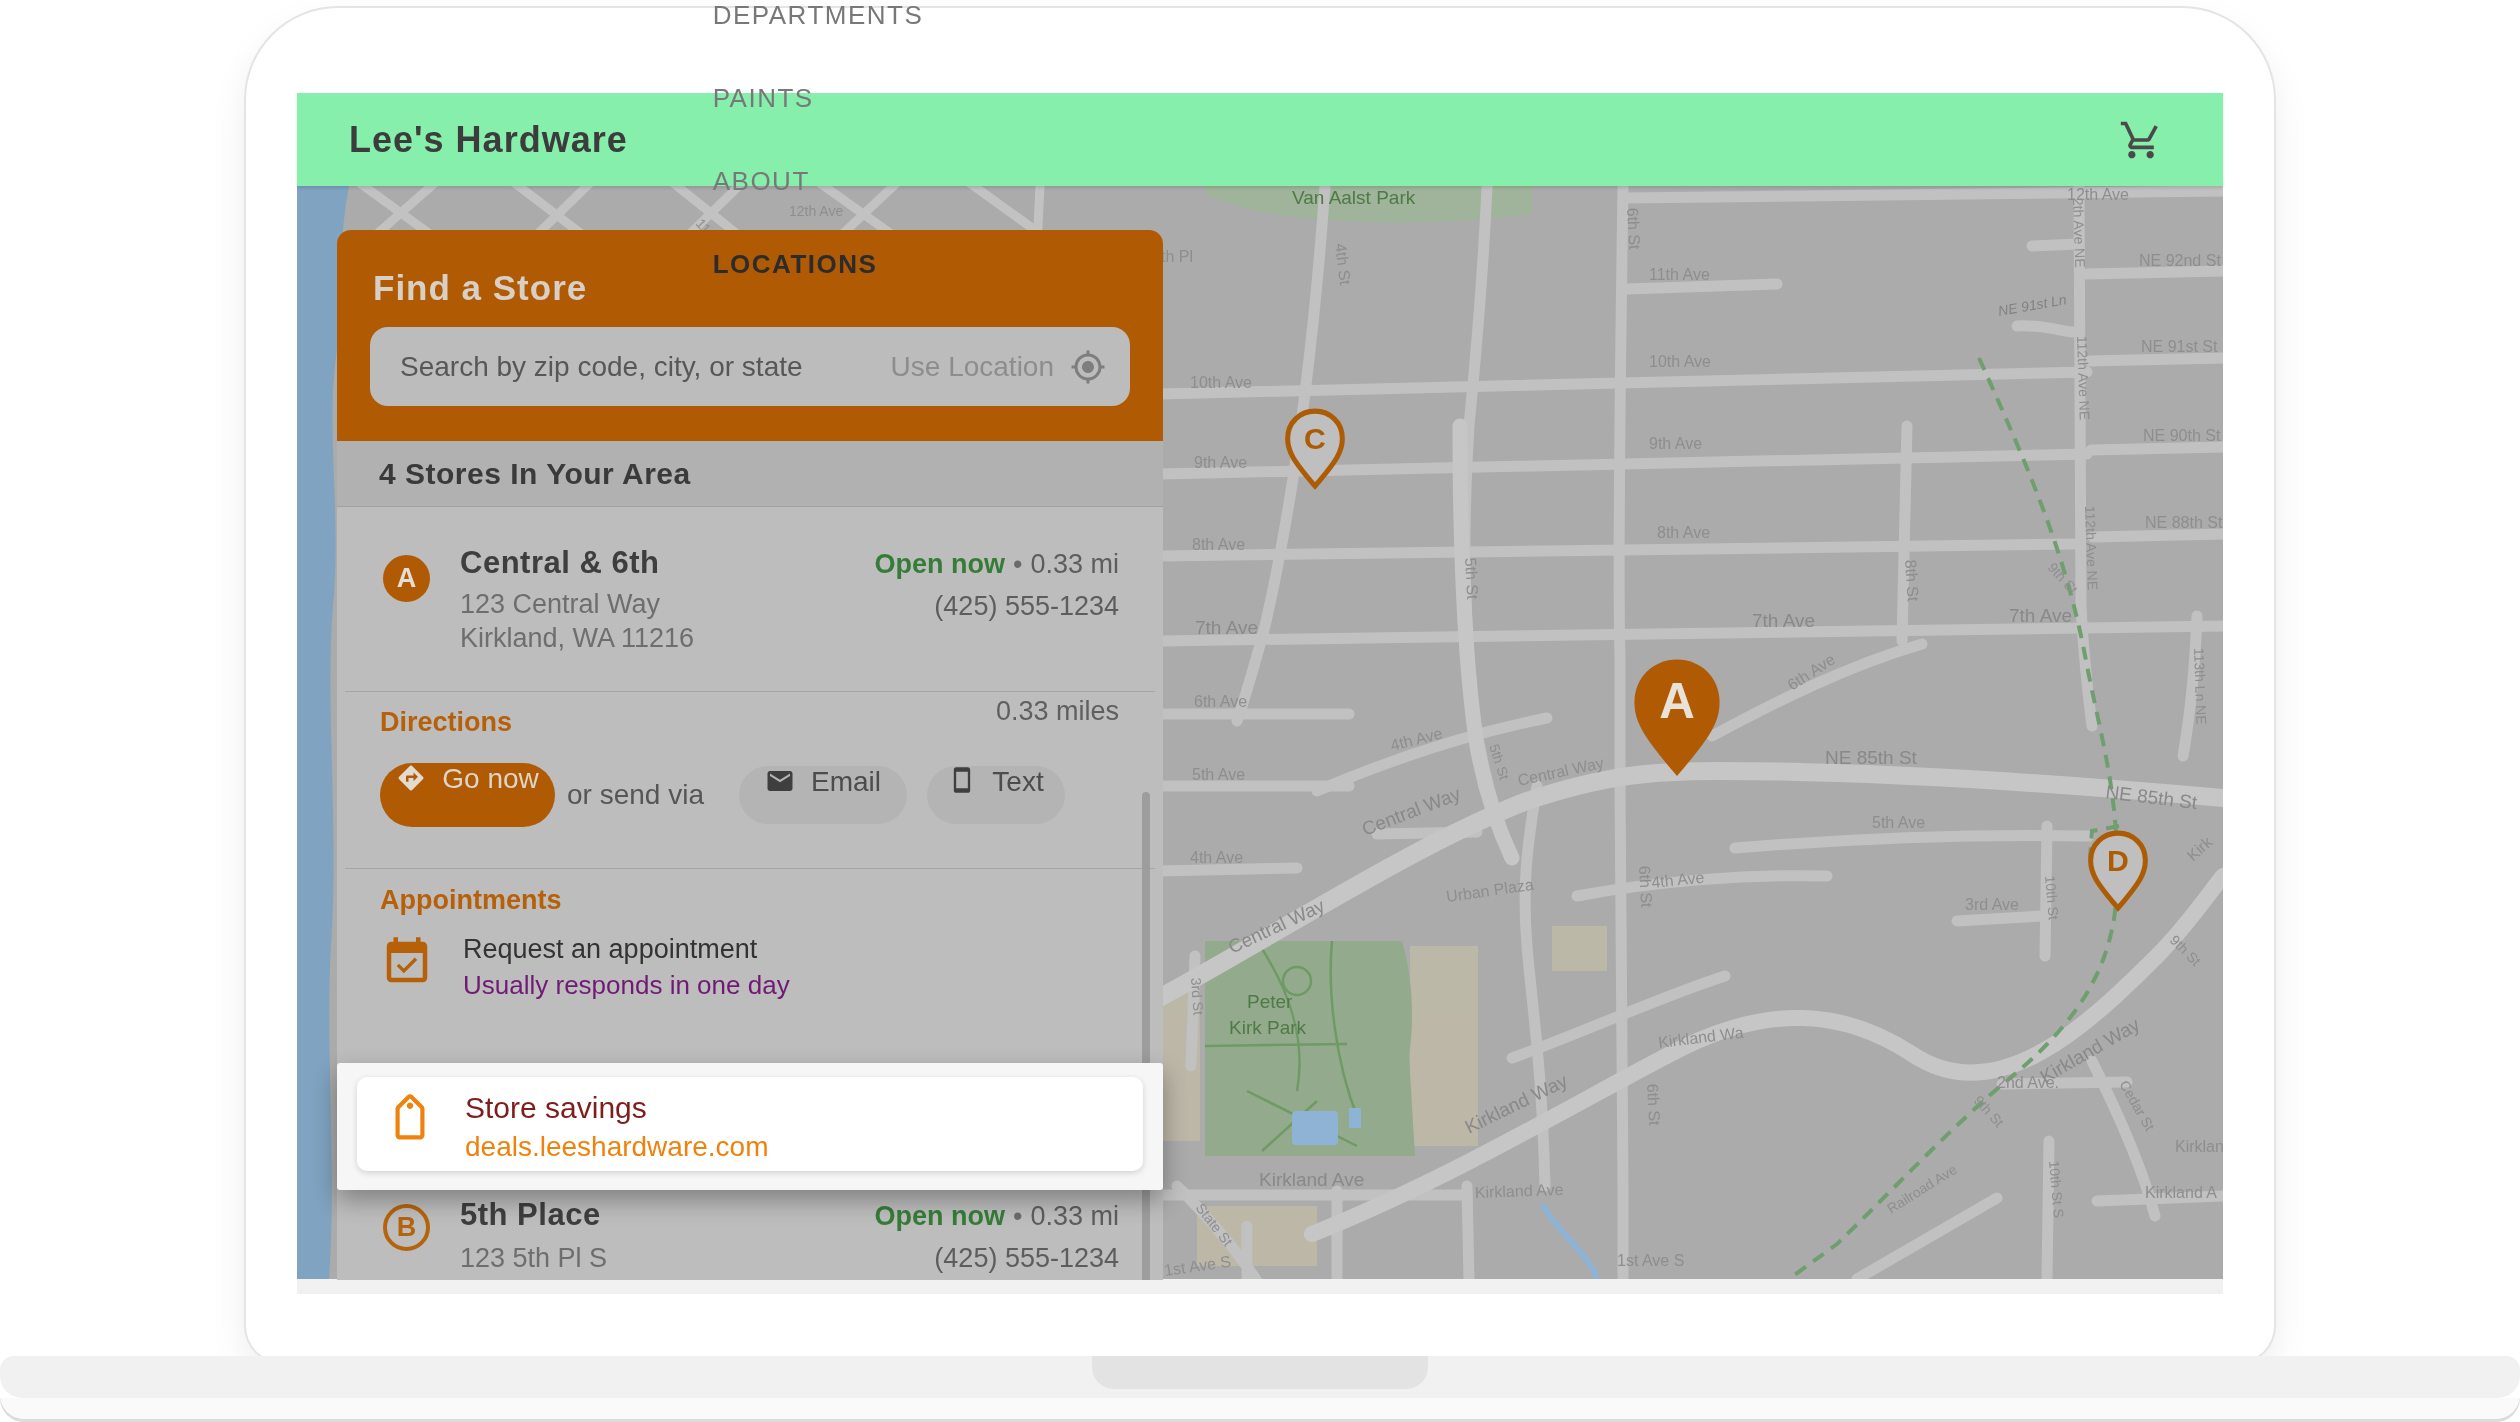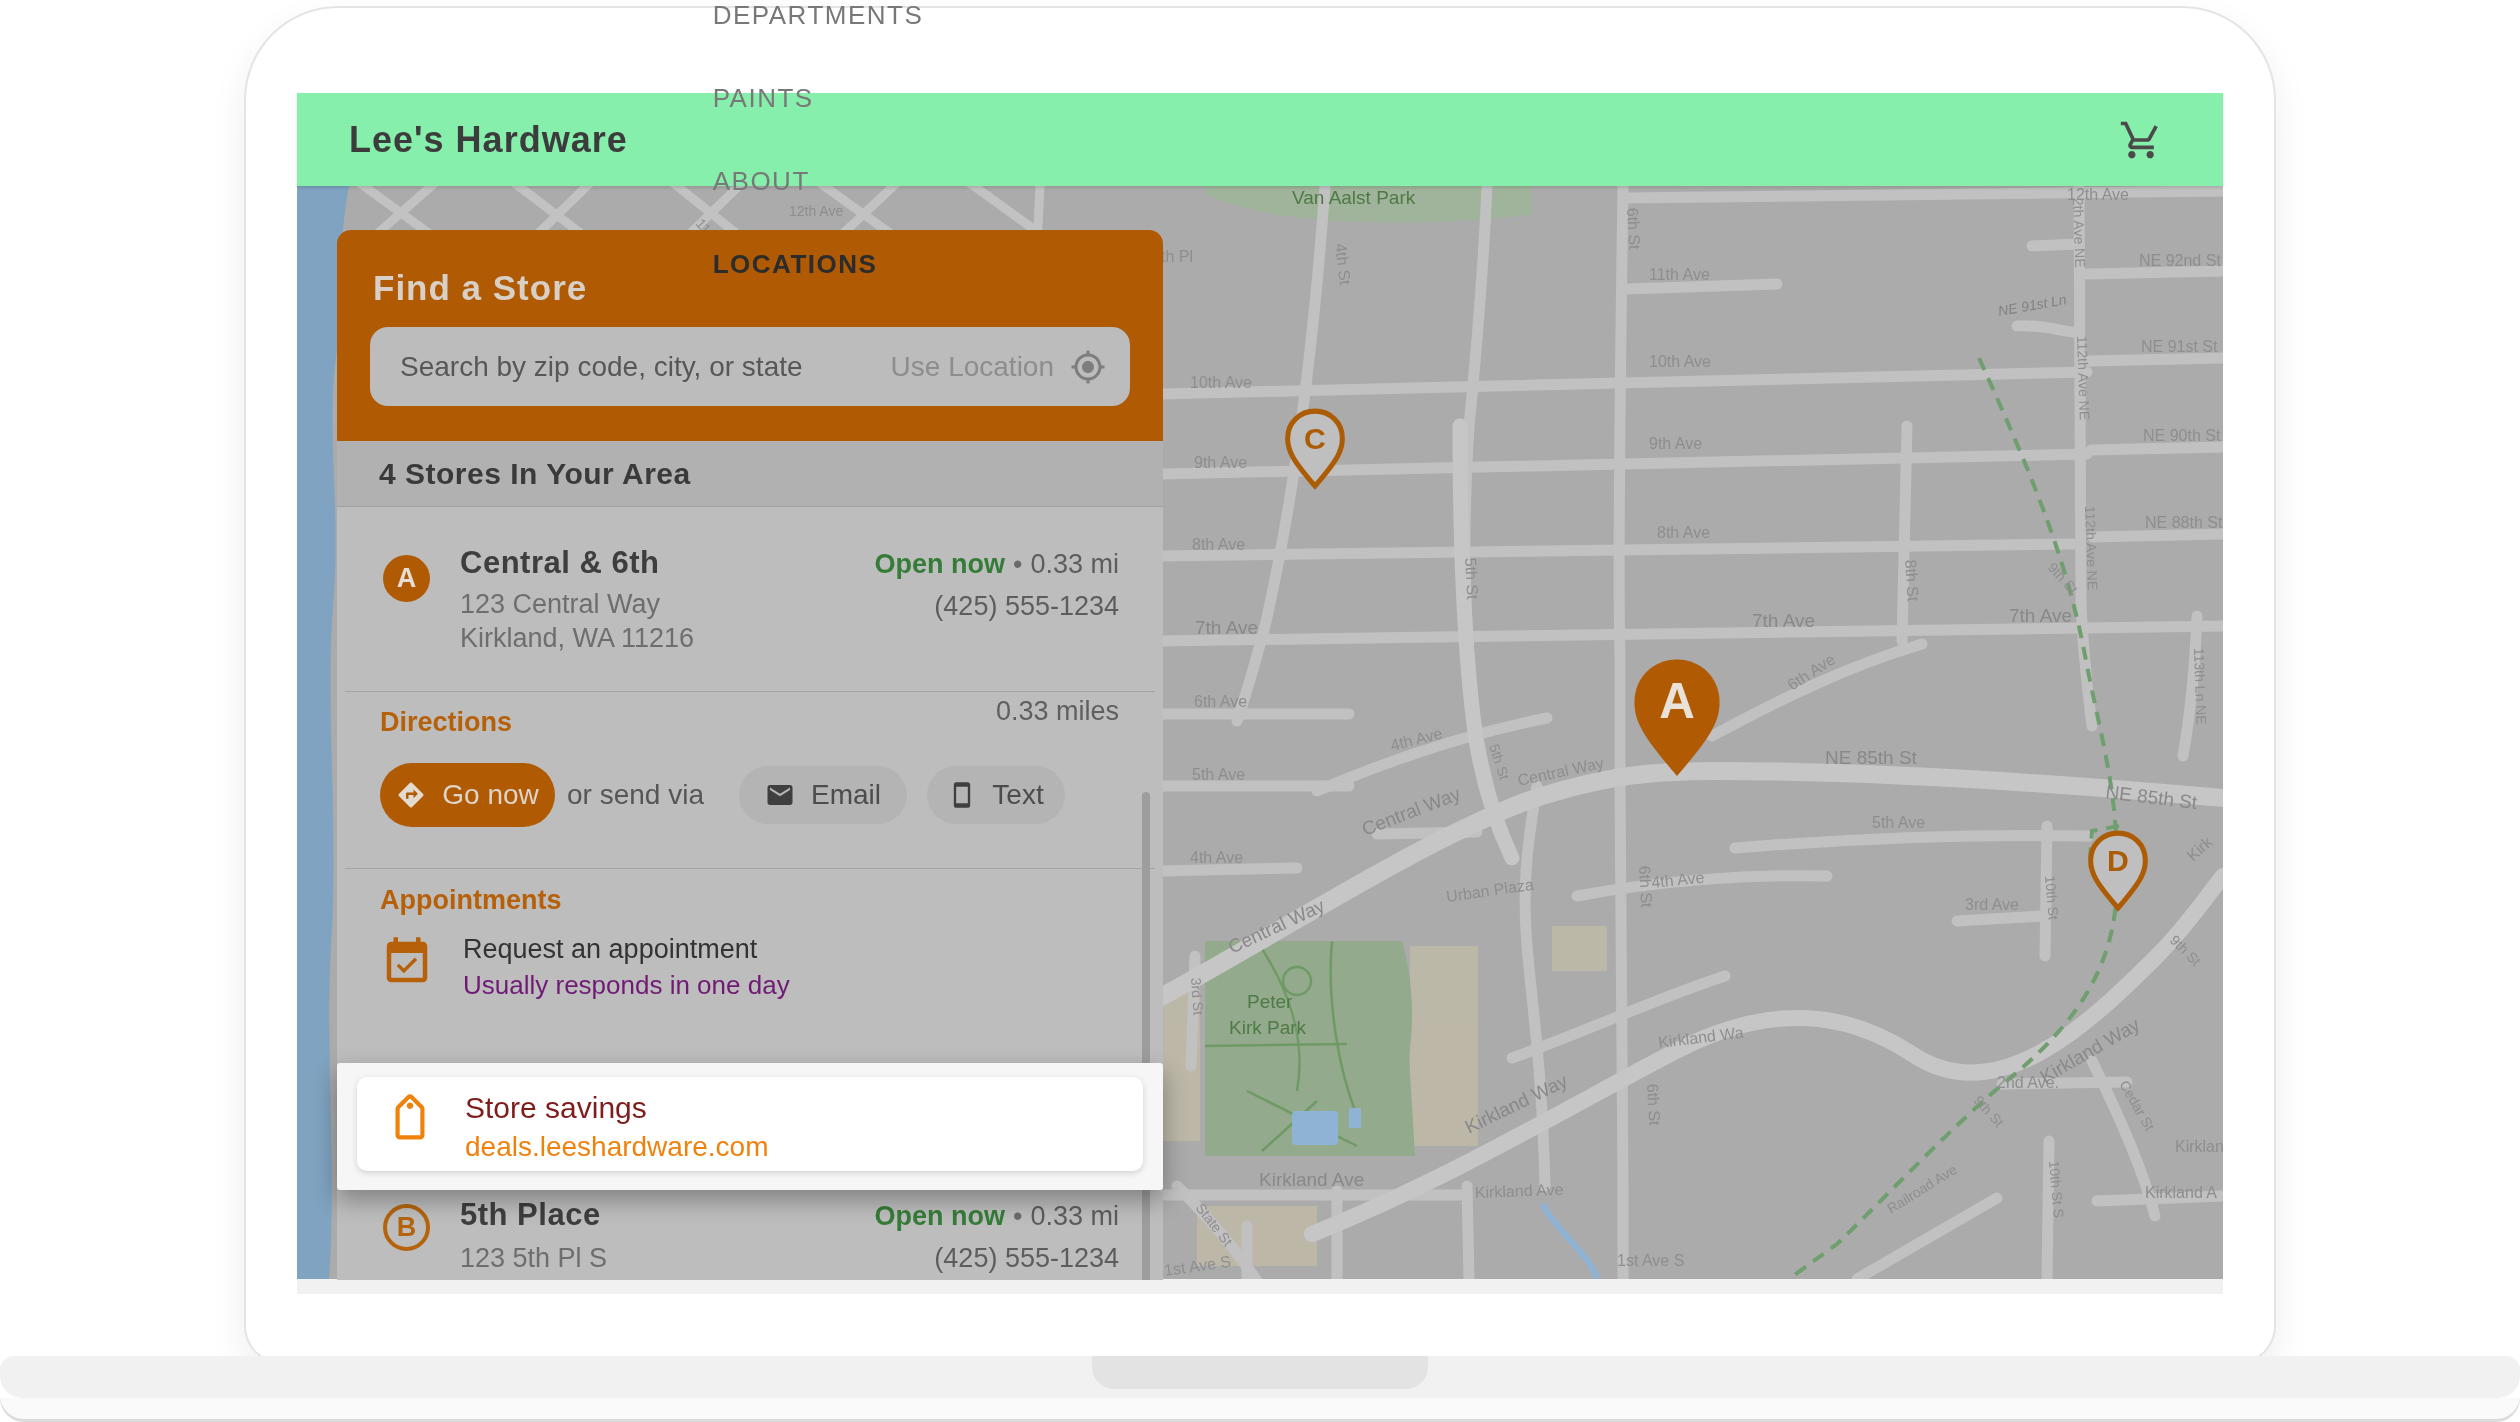--- a/index.html
+++ b/index.html
@@ -49,21 +49,21 @@
          font-size:27px;font-weight:bold;}
   .badge-a{left:46px;top:48px;background:#b15a04;color:#e6ded4;}
   .badge-b{left:46px;top:697px;background:transparent;color:#b5640d;border:4px solid #b5640d;}
   .store-name{font-size:31px;font-weight:bold;color:#3e3e3e;letter-spacing:.5px;}
   .store-addr{font-size:27px;color:#6e6e6e;}
   .rline{position:absolute;right:44px;text-align:right;font-size:27px;color:#5d5d5d;white-space:nowrap;}
   .open{color:#367c39;font-weight:bold;}
   .dot{color:#6b6b6b;padding:0 8px;}
   .divider{left:8px;width:810px;height:1px;background:#a5a5a5;}
   .sec-title{font-size:27px;font-weight:bold;color:#b6600a;}
-  .pill{display:flex;align-items:center;justify-content:center;gap:16px;border-radius:32px;cursor:pointer;}
+  .pill{display:flex;justify-content:center;gap:16px;border-radius:32px;cursor:pointer;}
   .go-now{left:43px;top:256px;width:175px;height:64px;background:#b15a04;color:#ddd5ca;font-size:28px;}
   .gray-pill{background:#b4b4b4;color:#4c4c4c;font-size:28px;height:58px;top:259px;}
   .or-send{left:230px;top:272px;font-size:28px;color:#565656;}
   .appt-line1{font-size:27px;color:#333333;}
   .appt-line2{font-size:26px;color:#701a75;}
   .scrollbar{right:13px;top:285px;width:8px;height:985px;background:#9d9d9d;border-radius:4px;z-index:1;}
 
   .savings-spotlight{left:0;top:833px;width:826px;height:127px;background:#f6f6f6;border-radius:3px;
                      box-shadow:0 10px 24px rgba(0,0,0,.32);z-index:5;}
   .savings-card{left:20px;top:14px;width:786px;height:94px;background:#ffffff;border-radius:10px;

